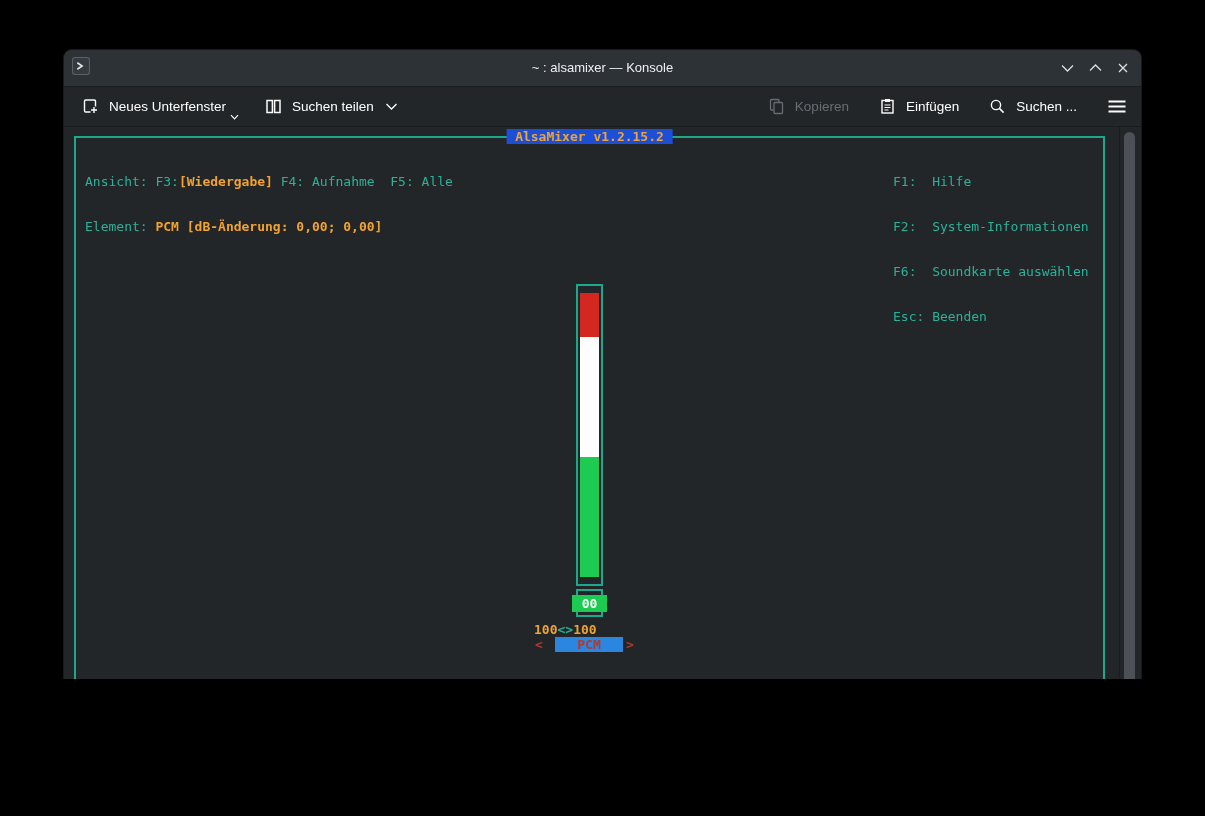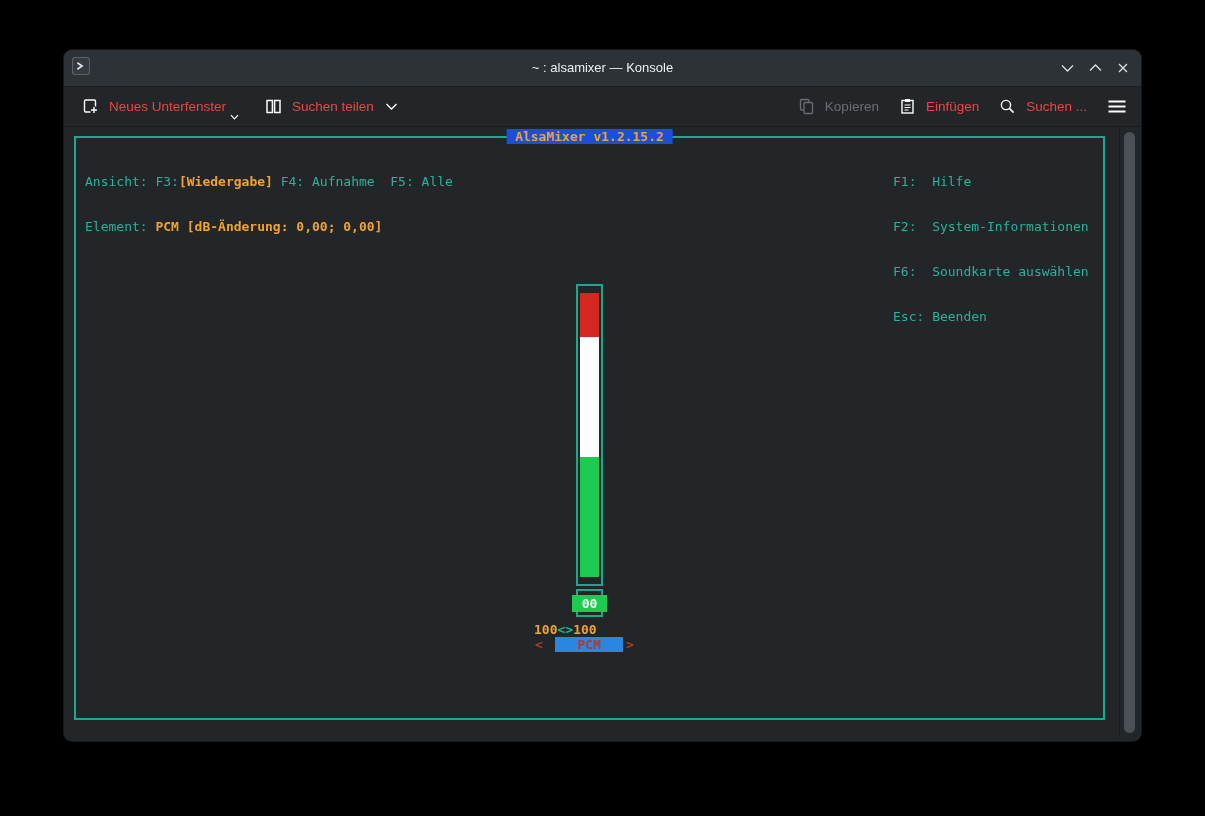--- a/index.html
+++ b/index.html
@@ -1,35 +1,35 @@
 <!DOCTYPE html>
 <html><head>
 <meta charset="utf-8">
 <style>
   html,body{margin:0;padding:0;background:#000;}
-  .stage{position:relative;width:1205px;height:816px;background:#000;overflow:hidden;
+  .stage{position:relative;width:1205px;height:679px;background:#000;overflow:hidden;
          font-family:"Liberation Sans",sans-serif;
          --teal:#2bb199;--tui-border:#1da78d;--orange:#f0a330;--sel-bg:#2a86de;
          --sel-fg:#b5382a;--bar-green:#1dca52;--bar-red:#d4271f;--bar-white:#fdfdfd;}
   .window{position:absolute;left:64px;top:50px;width:1077px;height:691px;background:#232629;
           border-radius:8px;overflow:hidden;box-shadow:0 0 0 1px #17191b;}
   
   .titlebar{position:relative;height:36px;background:#2d3237;border-bottom:1px solid #1b1e21;}
   .app-icon{position:absolute;left:8px;top:7px;width:18px;height:18px;cursor:default;}
   .title{position:absolute;left:0;right:0;top:0;height:36px;line-height:36px;text-align:center;
          color:#eef0f1;font-size:13px;}
   .win-controls{position:absolute;right:10px;top:0;height:36px;display:flex;align-items:center;gap:12px;}
   .wbtn{width:16px;height:14px;display:flex;align-items:center;justify-content:center;}
   
   .toolbar{height:40px;display:flex;align-items:center;background:#232629;
            border-bottom:1px solid #191c1f;padding:0 14px 0 18px;box-sizing:border-box;}
   .tb-left{display:flex;align-items:center;gap:28px;}
-  .tb-right{margin-left:auto;display:flex;align-items:flex-end;gap:20px;}
+  .tb-right{margin-left:auto;display:flex;align-items:flex-end;gap:30px;}
   button.tbtn{display:flex;align-items:center;gap:10px;background:transparent;border:0;padding:0;
-              color:#ef4444;font-size:13.5px;font-family:inherit;cursor:default;}
+              color:#ffffff;font-size:13.5px;font-family:inherit;cursor:default;}
   button.tbtn.disabled{color:#696d71;}
   .ticon{display:flex;align-items:center;}
   .tlabel-wrap{position:relative;padding-right:11px;}
   .mini-chevron{position:absolute;right:-2px;bottom:-6px;display:flex;}
   .chev{display:flex;margin-left:1px;}
   
   .terminal{position:absolute;left:8px;top:77px;width:1061px;height:610px;background:#232629;}
   .mono{font-family:"DejaVu Sans Mono",monospace;font-size:13px;line-height:15px;white-space:pre;}
   .tui-box{position:absolute;left:2px;top:9px;width:1027px;height:580px;
            border:2px solid var(--tui-border);}

